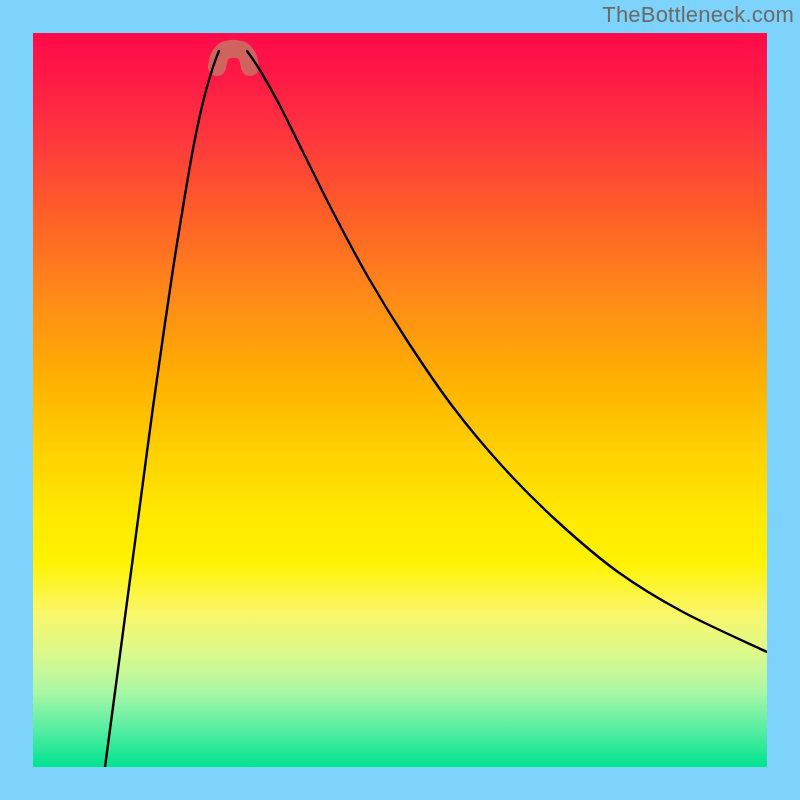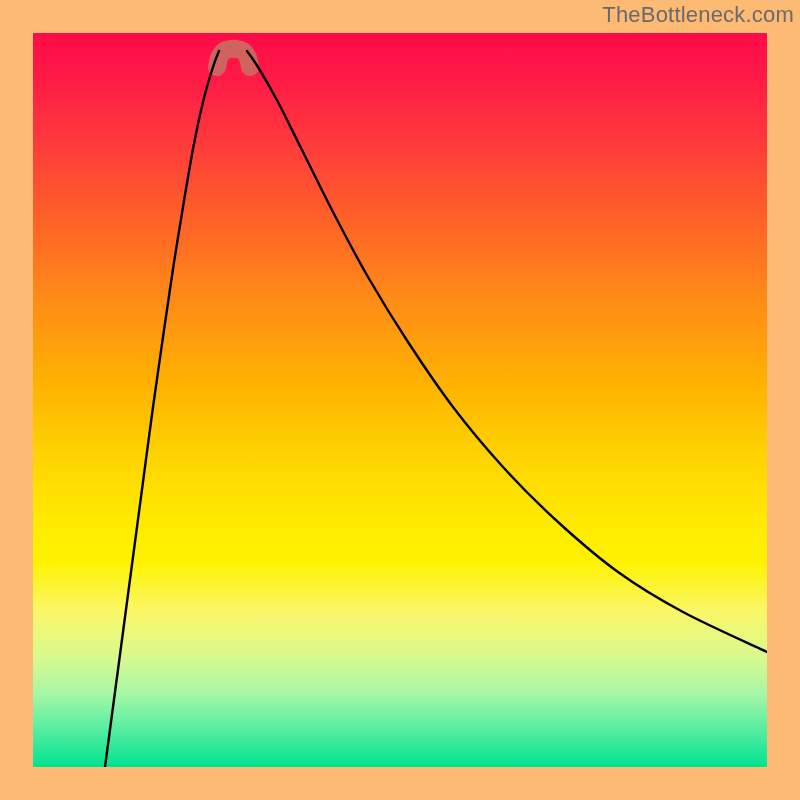--- a/index.html
+++ b/index.html
@@ -10,21 +10,21 @@
     overflow: hidden;
     background: #000;
     font-family: Arial, Helvetica, sans-serif;
   }
   .frame {
     position: absolute;
     left: 0;
     top: 0;
     width: 800px;
     height: 800px;
-    background: #fdba74;
+    background: #7dd3fc;
   }
   .plot-area {
     position: absolute;
     left: 33px;
     top: 33px;
     width: 734px;
     height: 734px;
     overflow: hidden;
   }
   .gradient {

